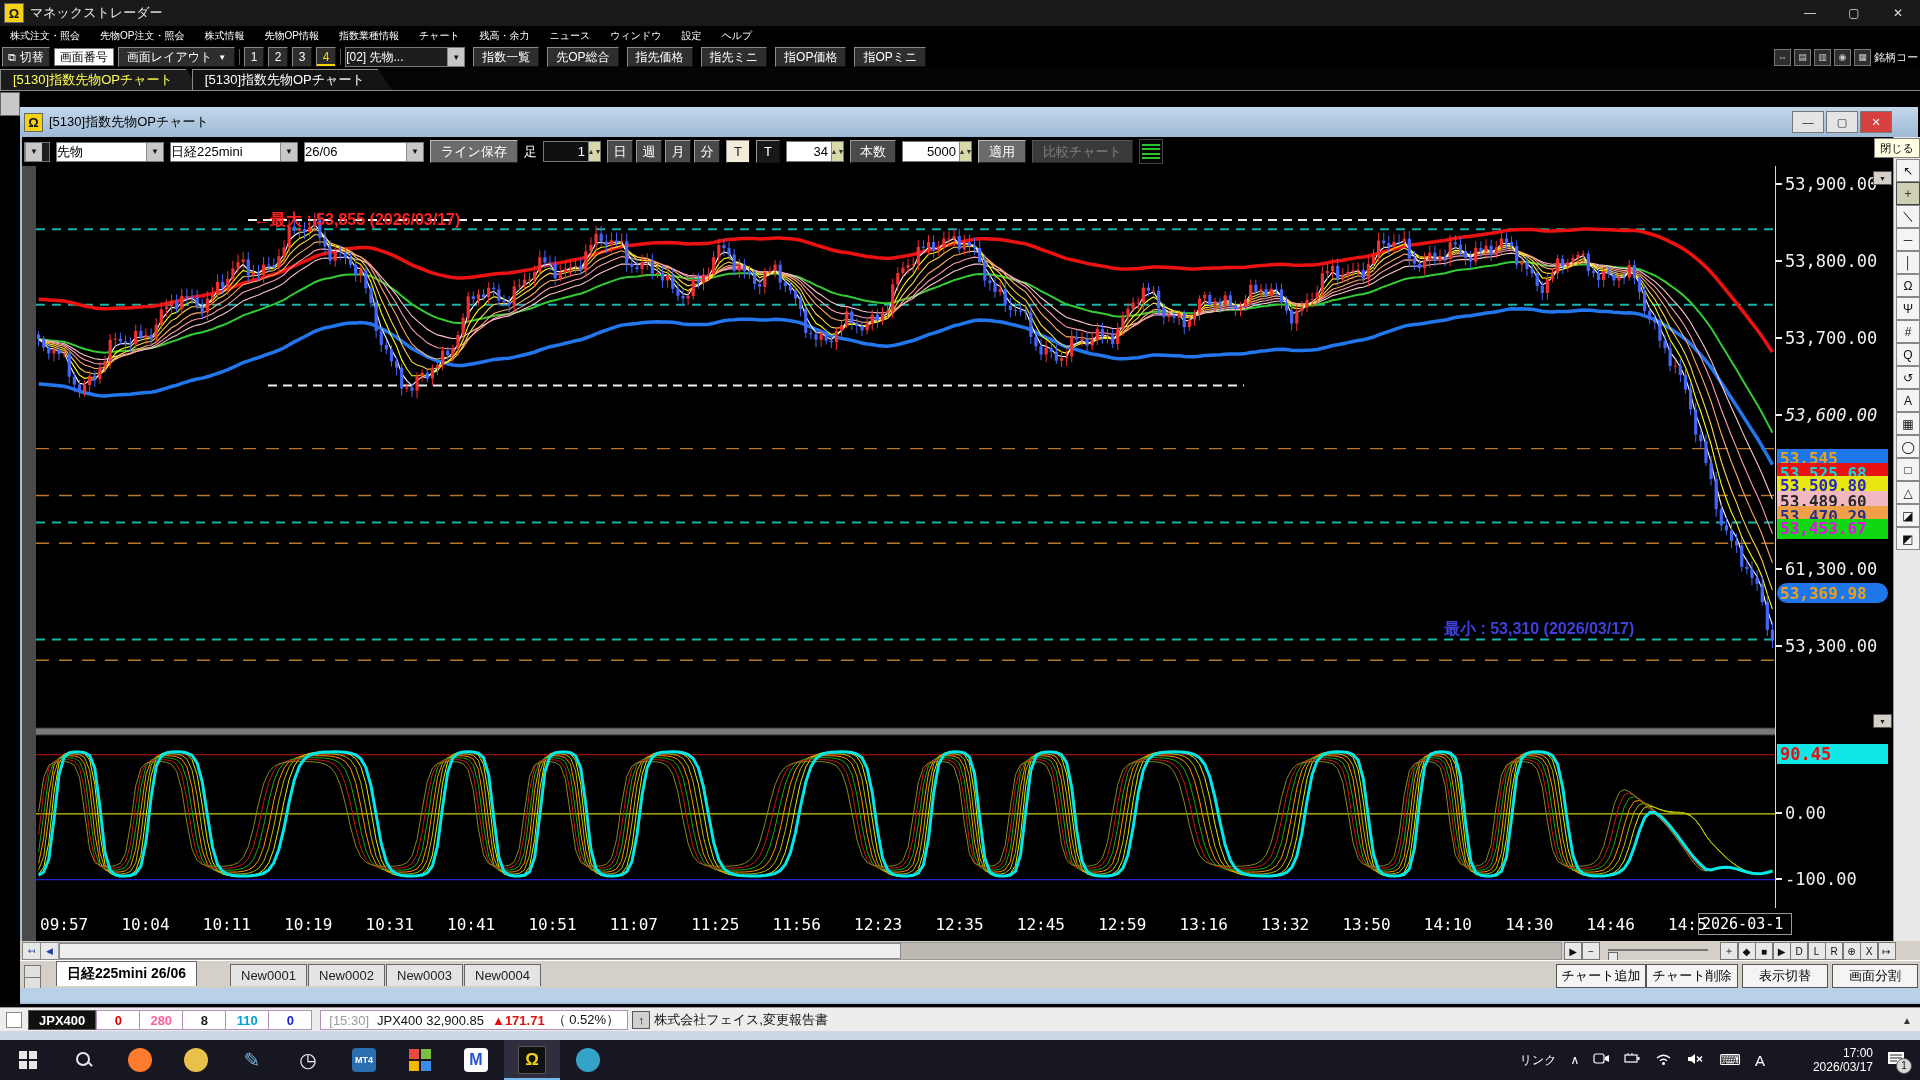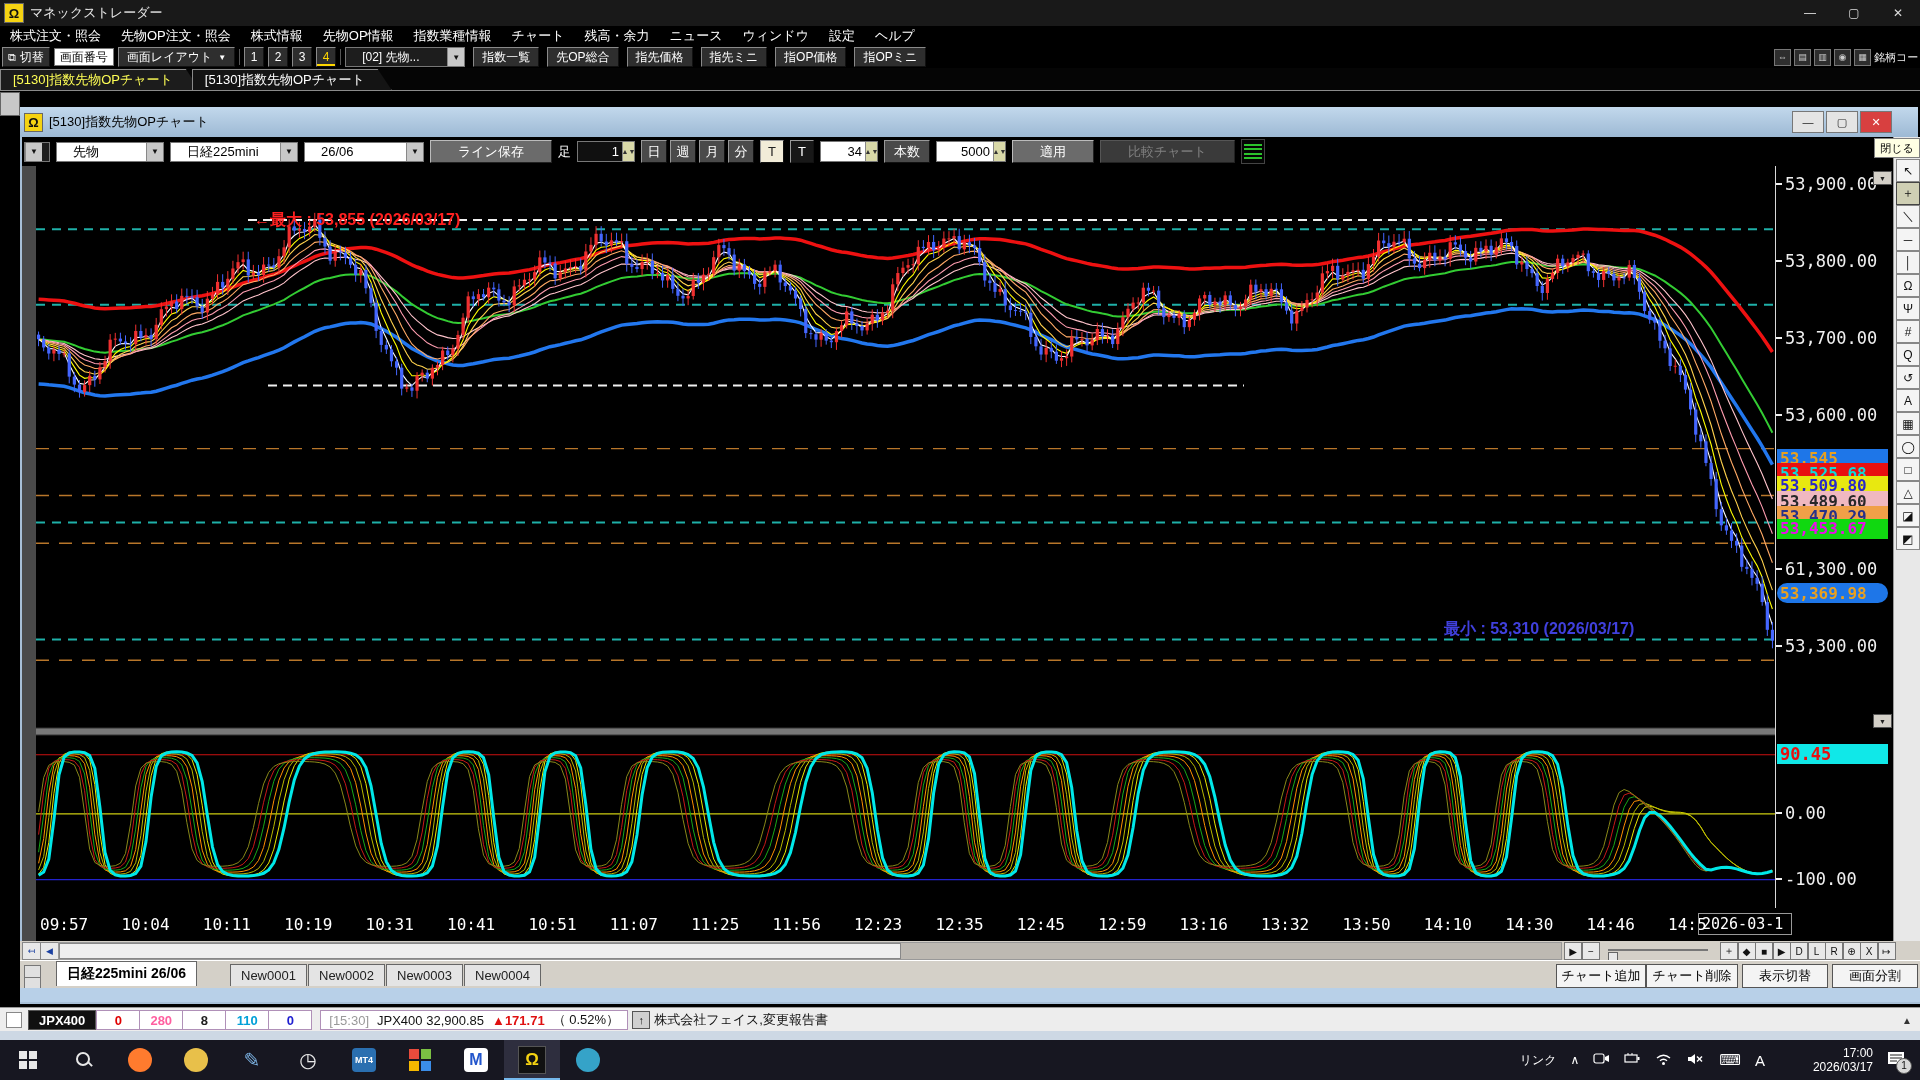--- a/index.html
+++ b/index.html
@@ -9,31 +9,31 @@
   .abs{position:absolute;}
   .mono{font-family:"DejaVu Sans Mono","Liberation Mono",monospace;}
   
   #titlebar{left:0;top:0;width:1920px;height:26px;background:#191919;color:#e8e8e8;
             display:flex;align-items:center;font-size:13px;}
   .app-ico{width:18px;height:18px;background:#f5d312;border:1px solid #666;margin:0 6px 0 4px;
            display:flex;align-items:center;justify-content:center;color:#111;font-weight:bold;font-size:13px;}
   .wctl{margin-left:auto;display:flex;height:100%;}
   .wctl div{width:44px;display:flex;align-items:center;justify-content:center;color:#ddd;font-size:12px;cursor:default;}
   
-  #menubar{left:0;top:26px;width:1920px;height:20px;background:#000;color:#fff;display:flex;align-items:center;font-size:13px;}
+  #menubar{left:0;top:26px;width:1920px;height:20px;background:#000;color:#fff;display:flex;align-items:center;font-size:10px;}
   #menubar .mi{padding:0 10px;white-space:nowrap;}
   
   #toolbar{left:0;top:46px;width:1920px;height:22px;background:#000;display:flex;align-items:center;gap:4px;font-size:12px;color:#fff;}
   .dbtn{background:#2e2e2e;border-top:1px solid #8a8a8a;border-left:1px solid #8a8a8a;
         border-bottom:1px solid #111;border-right:1px solid #111;color:#fff;
         display:flex;align-items:center;justify-content:center;height:18px;padding:0 8px;white-space:nowrap;}
   .screen-btn{width:18px;padding:0;}
   .screen-btn.active{color:#ffd700;box-shadow:inset 0 -2px 0 #ffd700;}
   .combo{background:#fff;border:1px solid #777;color:#000;display:flex;align-items:center;height:18px;font-size:13px;}
-  .combo .cval{padding:0 16px;overflow:hidden;white-space:nowrap;flex:1;}
+  .combo .cval{padding:0 0;overflow:hidden;white-space:nowrap;flex:1;}
   .combo .arrow{width:16px;height:100%;background:#c8c8c8;border-left:1px solid #888;display:flex;align-items:center;justify-content:center;font-size:8px;color:#111;}
   .combo.dark{background:#1d1d1d;color:#fff;}
   .tb-ico{width:15px;height:15px;background:#2e2e2e;border:1px solid #777;display:flex;align-items:center;justify-content:center;font-size:9px;color:#ccc;}
   
   #mditabs{left:0;top:68px;width:1920px;height:22px;background:#050505;display:flex;align-items:flex-end;border-bottom:1px solid #8a8a8a;}
   .mtab{height:20px;padding:0 26px 0 12px;display:flex;align-items:center;font-size:13px;color:#fff;background:#141414;
         border:1px solid #8a8a8a;border-bottom:none;clip-path:polygon(0 0,calc(100% - 14px) 0,100% 100%,0 100%);margin-right:-8px;}
   .mtab.active{color:#ffff55;background:#1c1c1c;}
   
   #childwin{left:20px;top:107px;width:1898px;height:895px;background:#000;border:2px solid #a8c0d8;border-top:none;}
@@ -43,21 +43,21 @@
   .cwctl{margin-left:auto;display:flex;gap:2px;margin-right:26px;}
   .cwctl div{width:30px;height:20px;background:#e4e4e4;border:1px solid #777;display:flex;align-items:center;justify-content:center;font-size:11px;color:#222;}
   .cwctl .close{background:#d84040;color:#fff;}
   
   #charttb{left:22px;top:137px;width:1894px;height:29px;background:#000;display:flex;align-items:center;gap:6px;padding-left:2px;color:#fff;font-size:13px;}
   .spin{background:#fff;border:1px solid #777;color:#000;height:19px;display:flex;align-items:center;}
   .spin .sval{padding:0 3px;text-align:right;flex:1;font-size:13px;}
   .spin .sarr{width:11px;height:100%;background:#d8d8a8;border-left:1px solid #888;font-size:7px;display:flex;align-items:center;justify-content:center;color:#333;}
   .spin.dark{background:#101010;color:#fff;}
   .gbtn{background:#6b6b6b;border-top:1px solid #bbb;border-left:1px solid #bbb;border-bottom:1px solid #222;border-right:1px solid #222;
-        color:#fff;height:21px;display:flex;align-items:center;padding:0 27px;font-size:13px;}
+        color:#fff;height:21px;display:flex;align-items:center;padding:0 10px;font-size:13px;}
   .pbtn{background:#4a4a4a;border-top:1px solid #999;border-left:1px solid #999;border-bottom:1px solid #111;border-right:1px solid #111;
         color:#fff;width:24px;height:21px;display:flex;align-items:center;justify-content:center;font-size:13px;}
   .pbtn.cream{background:#f2ecd8;color:#222;}
   .pbtn.darkT{background:#181818;}
   .gbtn.disabled{background:#3a3a3a;color:#808080;border-color:#555 #222 #222 #555;}
   
   #gutter{left:22px;top:166px;width:14px;height:794px;background:#4a4a4a;}
   #chart-plot{left:36px;top:166px;width:1739px;height:742px;background:#000;}
   #price-axis{left:1775px;top:166px;width:117px;height:742px;background:#000;border-left:1px solid #d8d8d8;}
   .ytick{position:absolute;color:#f0f0f0;font-size:17px;white-space:nowrap;}
@@ -967,21 +967,21 @@
           <polyline points="2.6,686.2 7.7,648.7 12.8,610.2 17.9,596.0 23.0,592.6 28.1,591.7 33.2,591.7 38.4,592.4 43.5,595.4 48.6,608.0 53.7,645.3 58.8,685.1 63.9,699.7 69.0,703.3 74.2,704.1 79.3,704.2 84.4,703.6 89.5,701.2 94.6,692.0 99.7,663.1 104.9,621.8 110.0,600.2 115.1,593.9 120.2,592.1 125.3,591.7 130.4,591.7 135.5,592.2 140.7,593.9 145.8,599.0 150.9,613.8 156.0,644.3 161.1,676.5 166.2,694.0 171.3,700.6 176.5,703.0 181.6,703.8 186.7,704.2 191.8,704.2 196.9,704.0 202.0,703.5 207.1,702.3 212.3,699.5 217.4,693.4 222.5,681.0 227.6,660.2 232.7,635.4 237.8,615.3 242.9,603.2 248.1,597.2 253.2,594.2 258.3,592.8 263.4,592.1 268.5,591.8 273.6,591.7 278.8,591.7 283.9,591.8 289.0,592.1 294.1,592.8 299.2,594.3 304.3,597.4 309.4,603.9 314.6,617.1 319.7,638.8 324.8,664.5 329.9,684.4 335.0,695.5 340.1,700.6 345.2,702.8 350.4,703.7 355.5,704.1 360.6,704.2 365.7,704.1 370.8,703.5 375.9,701.9 381.0,697.5 386.2,684.7 391.3,656.1 396.4,621.5 401.5,601.7 406.6,594.6 411.7,592.4 416.8,591.8 422.0,591.7 427.1,592.0 432.2,593.5 437.3,599.0 442.4,618.4 447.5,659.4 452.7,690.6 457.8,700.9 462.9,703.5 468.0,704.2 473.1,704.1 478.2,703.3 483.3,699.9 488.5,685.7 493.6,646.2 498.7,608.4 503.8,595.5 508.9,592.4 514.0,591.7 519.1,591.7 524.3,592.5 529.4,595.8 534.5,609.2 539.6,646.4 544.7,684.8 549.8,699.4 554.9,703.1 560.1,704.0 565.2,704.2 570.3,703.8 575.4,702.4 580.5,697.5 585.6,681.5 590.7,646.7 595.9,613.4 601.0,598.5 606.1,593.7 611.2,592.2 616.3,591.7 621.4,591.6 626.6,591.9 631.7,592.6 636.8,594.6 641.9,599.6 647.0,611.7 652.1,634.9 657.2,663.6 662.4,684.9 667.5,695.8 672.6,700.6 677.7,702.7 682.8,703.6 687.9,704.0 693.0,704.2 698.2,704.2 703.3,704.0 708.4,703.7 713.5,702.9 718.6,701.4 723.7,698.3 728.8,692.0 734.0,680.3 739.1,661.4 744.2,638.3 749.3,618.1 754.4,605.0 759.5,598.0 764.6,594.6 769.8,592.9 774.9,592.2 780.0,591.8 785.1,591.6 790.2,591.7 795.3,591.9 800.5,592.6 805.6,594.1 810.7,598.0 815.8,607.7 820.9,628.9 826.0,660.0 831.1,685.1 836.3,697.3 841.4,701.9 846.5,703.5 851.6,704.1 856.7,704.2 861.8,703.9 866.9,702.9 872.1,699.6 877.2,688.3 882.3,657.9 887.4,619.1 892.5,599.5 897.6,593.6 902.7,592.0 907.9,591.6 913.0,591.8 918.1,592.9 923.2,597.1 928.3,613.8 933.4,655.1 938.5,689.7 943.7,700.9 948.8,703.6 953.9,704.2 959.0,704.1 964.1,703.2 969.2,699.2 974.4,682.9 979.5,641.5 984.6,606.4 989.7,595.1 994.8,592.3 999.9,591.7 1005.0,591.7 1010.2,592.4 1015.3,595.2 1020.4,605.5 1025.5,635.9 1030.6,675.9 1035.7,696.0 1040.8,702.0 1046.0,703.7 1051.1,704.2 1056.2,704.2 1061.3,703.7 1066.4,702.4 1071.5,698.3 1076.6,686.7 1081.8,660.9 1086.9,628.0 1092.0,606.4 1097.1,597.1 1102.2,593.6 1107.3,592.3 1112.4,591.8 1117.6,591.6 1122.7,591.7 1127.8,592.0 1132.9,592.6 1138.0,594.0 1143.1,596.9 1148.3,603.3 1153.4,615.7 1158.5,635.9 1163.6,659.8 1168.7,679.5 1173.8,691.8 1178.9,698.2 1184.1,701.3 1189.2,702.9 1194.3,703.6 1199.4,704.0 1204.5,704.2 1209.6,704.2 1214.7,704.1 1219.9,703.8 1225.0,703.1 1230.1,701.6 1235.2,698.3 1240.3,691.2 1245.4,676.6 1250.5,652.6 1255.7,626.1 1260.8,607.5 1265.9,598.2 1271.0,594.2 1276.1,592.5 1281.2,591.9 1286.3,591.7 1291.5,591.7 1296.6,592.1 1301.7,593.3 1306.8,596.7 1311.9,607.2 1317.0,633.5 1322.2,670.1 1327.3,692.8 1332.4,700.9 1337.5,703.4 1342.6,704.1 1347.7,704.2 1352.8,703.8 1358.0,702.2 1363.1,696.0 1368.2,674.0 1373.3,631.4 1378.4,602.9 1383.5,594.3 1388.6,592.2 1393.8,591.7 1398.9,591.8 1404.0,592.9 1409.1,597.4 1414.2,615.7 1419.3,659.0 1424.4,691.6 1429.6,701.4 1434.7,703.7 1439.8,704.2 1444.9,704.1 1450.0,703.0 1455.1,698.9 1460.2,682.7 1465.4,642.9 1470.5,608.0 1475.6,595.8 1480.7,592.6 1485.8,591.8 1490.9,591.7 1496.1,592.0 1501.2,593.4 1506.3,598.1 1511.4,612.9 1516.5,645.6 1521.6,679.4 1526.7,695.9 1531.9,701.6 1537.0,703.4 1542.1,704.0 1547.2,704.2 1552.3,704.1 1557.4,703.6 1562.5,702.4 1567.7,699.4 1572.8,692.7 1577.9,679.3 1583.0,659.3 1588.1,641.2 1593.2,632.2 1598.3,630.7 1603.5,633.1 1608.6,636.8 1613.7,641.1 1618.8,645.8 1623.9,650.7 1629.0,656.2 1634.1,662.2 1639.3,668.7 1644.4,675.6 1649.5,682.5 1654.6,689.2 1659.7,695.3 1664.8,700.6 1670.0,704.2 1675.1,704.0 1680.2,702.5 1685.3,701.5 1690.4,701.2 1695.5,701.7 1700.6,702.9 1705.8,704.5 1710.9,706.0 1716.0,707.2 1721.1,707.8 1726.2,707.5 1731.3,706.5 1736.4,705.0 " fill="none" stroke="#18a818" stroke-width="1"></polyline>
           <polyline points="2.6,668.6 7.7,626.1 12.8,602.1 17.9,595.5 23.0,593.9 28.1,593.6 33.2,593.8 38.4,595.3 43.5,601.4 48.6,624.6 53.7,668.2 58.8,693.5 63.9,700.3 69.0,701.9 74.2,702.3 79.3,702.0 84.4,700.8 89.5,696.0 94.6,678.2 99.7,639.2 104.9,608.2 110.0,597.4 115.1,594.5 120.2,593.7 125.3,593.6 130.4,593.9 135.5,594.9 140.7,598.3 145.8,608.6 150.9,633.7 156.0,667.3 161.1,689.0 166.2,697.7 171.3,700.7 176.5,701.8 181.6,702.2 186.7,702.3 191.8,702.1 196.9,701.7 202.0,700.6 207.1,698.1 212.3,692.5 217.4,680.8 222.5,660.7 227.6,636.3 232.7,616.4 237.8,604.7 242.9,598.8 248.1,596.0 253.2,594.7 258.3,594.0 263.4,593.7 268.5,593.6 273.6,593.6 278.8,593.7 283.9,594.1 289.0,594.8 294.1,596.2 299.2,599.2 304.3,605.4 309.4,617.8 314.6,638.2 319.7,662.5 324.8,682.0 329.9,693.1 335.0,698.4 340.1,700.7 345.2,701.7 350.4,702.1 355.5,702.3 360.6,702.2 365.7,701.8 370.8,700.6 375.9,697.5 381.0,688.4 386.2,666.1 391.3,632.5 396.4,608.0 401.5,598.1 406.6,594.9 411.7,593.9 416.8,593.6 422.0,593.7 427.1,594.6 432.2,597.5 437.3,608.6 442.4,640.0 447.5,678.7 452.7,696.1 457.8,700.8 462.9,702.0 468.0,702.3 473.1,701.9 478.2,700.3 483.3,693.3 488.5,667.7 493.6,624.2 498.7,601.2 503.8,595.2 508.9,593.8 514.0,593.6 519.1,593.9 524.3,595.5 529.4,602.3 534.5,626.6 539.6,669.1 544.7,693.3 549.8,700.1 554.9,701.8 560.1,702.3 565.2,702.1 570.3,701.3 575.4,698.5 580.5,688.6 585.6,661.4 590.7,624.6 595.9,603.7 601.0,596.6 606.1,594.4 611.2,593.7 616.3,593.6 621.4,593.7 626.6,594.3 631.7,595.8 636.8,599.7 641.9,609.8 647.0,630.5 652.1,658.8 657.2,681.4 662.4,693.3 667.5,698.5 672.6,700.7 677.7,701.7 682.8,702.1 687.9,702.2 693.0,702.2 698.2,702.1 703.3,701.7 708.4,701.0 713.5,699.4 718.6,696.3 723.7,690.0 728.8,678.3 734.0,659.7 739.1,637.5 744.2,618.4 749.3,606.2 754.4,599.6 759.5,596.4 764.6,594.9 769.8,594.1 774.9,593.7 780.0,593.6 785.1,593.6 790.2,593.8 795.3,594.4 800.5,595.7 805.6,598.8 810.7,606.7 815.8,624.2 820.9,652.6 826.0,679.1 831.1,693.5 836.3,699.2 841.4,701.3 846.5,702.0 851.6,702.3 856.7,702.1 861.8,701.5 866.9,699.5 872.1,692.7 877.2,671.8 882.3,634.1 887.4,606.7 892.5,597.1 897.6,594.4 902.7,593.7 907.9,593.6 913.0,594.1 918.1,596.2 923.2,604.8 928.3,633.7 933.4,675.7 938.5,695.7 943.7,700.8 948.8,702.1 953.9,702.3 959.0,701.9 964.1,699.9 969.2,691.9 974.4,663.4 979.5,620.7 984.6,600.3 989.7,595.1 994.8,593.8 999.9,593.6 1005.0,593.9 1010.2,595.4 1015.3,601.0 1020.4,620.6 1025.5,659.8 1030.6,688.6 1035.7,698.6 1040.8,701.3 1046.0,702.1 1051.1,702.3 1056.2,702.0 1061.3,701.1 1066.4,698.3 1071.5,690.1 1076.6,669.3 1081.8,637.0 1086.9,611.8 1092.0,600.3 1097.1,596.0 1102.2,594.4 1107.3,593.8 1112.4,593.6 1117.6,593.6 1122.7,593.8 1127.8,594.4 1132.9,595.7 1138.0,598.5 1143.1,604.6 1148.3,616.6 1153.4,636.4 1158.5,659.8 1163.6,678.9 1168.7,690.6 1173.8,696.6 1178.9,699.6 1184.1,701.0 1189.2,701.7 1194.3,702.1 1199.4,702.2 1204.5,702.3 1209.6,702.1 1214.7,701.8 1219.9,701.2 1225.0,699.8 1230.1,696.7 1235.2,690.2 1240.3,676.8 1245.4,654.7 1250.5,629.4 1255.7,610.7 1260.8,600.8 1265.9,596.5 1271.0,594.7 1276.1,593.9 1281.2,593.6 1286.3,593.6 1291.5,593.9 1296.6,594.7 1301.7,597.1 1306.8,604.1 1311.9,623.4 1317.0,657.4 1322.2,685.4 1327.3,697.1 1332.4,700.8 1337.5,702.0 1342.6,702.3 1347.7,702.1 1352.8,701.2 1358.0,698.0 1363.1,685.6 1368.2,651.5 1373.3,613.9 1378.4,598.6 1383.5,594.7 1388.6,593.7 1393.8,593.6 1398.9,594.1 1404.0,596.3 1409.1,605.4 1414.2,636.4 1419.3,678.4 1424.4,696.6 1429.6,701.1 1434.7,702.1 1439.8,702.3 1444.9,701.8 1450.0,699.7 1455.1,691.2 1460.2,663.1 1465.4,621.7 1470.5,601.1 1475.6,595.4 1480.7,593.9 1485.8,593.6 1490.9,593.7 1496.1,594.5 1501.2,597.4 1506.3,606.8 1511.4,632.3 1516.5,668.4 1521.6,690.5 1526.7,698.6 1531.9,701.1 1537.0,702.0 1542.1,702.3 1547.2,702.2 1552.3,701.8 1557.4,700.9 1562.5,698.4 1567.7,692.3 1572.8,679.7 1577.9,659.5 1583.0,639.7 1588.1,629.1 1593.2,627.1 1598.3,629.3 1603.5,633.2 1608.6,637.5 1613.7,642.0 1618.8,646.7 1623.9,651.6 1629.0,657.1 1634.1,663.0 1639.3,669.6 1644.4,676.5 1649.5,683.5 1654.6,690.4 1659.7,696.8 1664.8,701.9 1670.0,704.7 1675.1,704.0 1680.2,702.5 1685.3,701.5 1690.4,701.2 1695.5,701.7 1700.6,702.9 1705.8,704.5 1710.9,706.0 1716.0,707.2 1721.1,707.8 1726.2,707.5 1731.3,706.5 1736.4,705.0 " fill="none" stroke="#c81818" stroke-width="1"></polyline>
           <polyline points="2.6,645.9 7.7,611.6 12.8,599.3 17.9,596.3 23.0,595.6 28.1,595.6 33.2,596.3 38.4,599.1 43.5,611.3 48.6,646.9 53.7,683.4 58.8,696.4 63.9,699.5 69.0,700.2 74.2,700.3 79.3,699.7 84.4,697.2 89.5,687.4 94.6,657.9 99.7,619.9 104.9,602.2 110.0,597.2 115.1,595.9 120.2,595.5 125.3,595.6 130.4,596.3 135.5,598.4 140.7,605.3 145.8,624.3 150.9,656.7 156.0,682.9 161.1,694.3 166.2,698.3 171.3,699.7 176.5,700.2 181.6,700.3 186.7,700.2 191.8,699.8 196.9,698.9 202.0,696.7 207.1,691.7 212.3,680.8 217.4,661.6 222.5,637.6 227.6,617.9 232.7,606.3 237.8,600.5 242.9,597.8 248.1,596.6 253.2,595.9 258.3,595.6 263.4,595.5 268.5,595.5 273.6,595.7 278.8,596.0 283.9,596.7 289.0,598.1 294.1,601.0 299.2,607.1 304.3,618.8 309.4,638.1 314.6,661.2 319.7,679.9 324.8,690.9 329.9,696.2 335.0,698.6 340.1,699.7 345.2,700.2 350.4,700.3 355.5,700.3 360.6,700.0 365.7,699.1 370.8,696.8 375.9,690.4 381.0,673.6 386.2,643.2 391.3,615.4 396.4,602.1 401.5,597.5 406.6,596.0 411.7,595.6 416.8,595.6 422.0,596.0 427.1,597.7 432.2,603.8 437.3,624.2 442.4,662.8 447.5,689.2 452.7,697.6 457.8,699.8 462.9,700.3 468.0,700.2 473.1,699.4 478.2,696.1 483.3,682.3 488.5,645.0 493.6,610.5 498.7,598.9 503.8,596.2 508.9,595.6 514.0,595.6 519.1,596.4 524.3,599.7 529.4,613.1 534.5,649.2 539.6,683.9 544.7,696.3 549.8,699.4 554.9,700.2 560.1,700.3 565.2,699.9 570.3,698.3 575.4,692.5 580.5,673.8 585.6,638.3 590.7,610.7 595.9,600.1 601.0,596.8 606.1,595.8 611.2,595.5 616.3,595.6 621.4,596.0 626.6,597.1 631.7,600.2 636.8,608.2 641.9,626.2 647.0,653.5 652.1,677.4 657.2,690.6 662.4,696.3 667.5,698.7 672.6,699.7 677.7,700.1 682.8,700.3 687.9,700.3 693.0,700.2 698.2,699.8 703.3,699.0 708.4,697.5 713.5,694.4 718.6,688.1 723.7,676.3 728.8,658.1 734.0,636.7 739.1,618.7 744.2,607.3 749.3,601.2 754.4,598.2 759.5,596.7 764.6,596.0 769.8,595.7 774.9,595.5 780.0,595.5 785.1,595.7 790.2,596.2 795.3,597.3 800.5,600.0 805.6,606.4 810.7,621.0 815.8,646.4 820.9,673.1 826.0,689.4 831.1,696.4 836.3,699.0 841.4,700.0 846.5,700.3 851.6,700.3 856.7,699.9 861.8,698.6 866.9,694.5 872.1,681.2 877.2,649.7 882.3,616.5 887.4,601.5 892.5,597.0 897.6,595.8 902.7,595.5 907.9,595.7 913.0,596.8 918.1,601.1 923.2,617.8 928.3,656.8 933.4,687.6 938.5,697.4 943.7,699.8 948.8,700.3 953.9,700.2 959.0,699.3 964.1,695.4 969.2,679.6 974.4,640.4 979.5,608.5 984.6,598.5 989.7,596.1 994.8,595.6 999.9,595.6 1005.0,596.4 1010.2,599.3 1015.3,610.6 1020.4,641.8 1025.5,678.1 1030.6,694.2 1035.7,698.7 1040.8,700.0 1046.0,700.3 1051.1,700.2 1056.2,699.6 1061.3,697.8 1066.4,692.2 1071.5,676.4 1076.6,646.8 1081.8,618.4 1086.9,603.9 1092.0,598.5 1097.1,596.5 1102.2,595.8 1107.3,595.6 1112.4,595.5 1117.6,595.7 1122.7,596.2 1127.8,597.4 1132.9,600.0 1138.0,605.7 1143.1,617.3 1148.3,636.5 1153.4,659.4 1158.5,678.1 1163.6,689.3 1168.7,695.1 1173.8,697.8 1178.9,699.2 1184.1,699.8 1189.2,700.2 1194.3,700.3 1199.4,700.3 1204.5,700.2 1209.6,699.9 1214.7,699.2 1219.9,697.9 1225.0,695.0 1230.1,688.9 1235.2,676.6 1240.3,656.1 1245.4,632.0 1250.5,613.5 1255.7,603.4 1260.8,598.7 1265.9,596.8 1271.0,595.9 1276.1,595.6 1281.2,595.5 1286.3,595.7 1291.5,596.3 1296.6,597.9 1301.7,602.8 1306.8,616.5 1311.9,645.4 1317.0,676.5 1322.2,692.6 1327.3,698.1 1332.4,699.8 1337.5,700.3 1342.6,700.3 1347.7,699.8 1352.8,698.0 1358.0,691.4 1363.1,668.8 1368.2,629.2 1373.3,604.9 1378.4,597.8 1383.5,595.9 1388.6,595.5 1393.8,595.7 1398.9,596.7 1404.0,601.1 1409.1,618.9 1414.2,659.4 1419.3,689.1 1424.4,697.8 1429.6,699.9 1434.7,700.3 1439.8,700.2 1444.9,699.1 1450.0,694.9 1455.1,678.5 1460.2,640.0 1465.4,609.1 1470.5,598.9 1475.6,596.3 1480.7,595.6 1485.8,595.6 1490.9,596.0 1496.1,597.7 1501.2,603.4 1506.3,621.2 1511.4,655.4 1516.5,683.5 1521.6,695.0 1526.7,698.7 1531.9,699.9 1537.0,700.3 1542.1,700.3 1547.2,700.0 1552.3,699.3 1557.4,697.3 1562.5,692.3 1567.7,680.4 1572.8,660.5 1577.9,639.1 1583.0,626.6 1588.1,623.5 1593.2,625.5 1598.3,629.4 1603.5,633.9 1608.6,638.5 1613.7,643.0 1618.8,647.7 1623.9,652.6 1629.0,658.0 1634.1,664.0 1639.3,670.6 1644.4,677.7 1649.5,685.2 1654.6,692.6 1659.7,699.1 1664.8,703.5 1670.0,705.1 1675.1,704.0 1680.2,702.5 1685.3,701.5 1690.4,701.2 1695.5,701.7 1700.6,702.9 1705.8,704.5 1710.9,706.0 1716.0,707.2 1721.1,707.8 1726.2,707.5 1731.3,706.5 1736.4,705.0 " fill="none" stroke="#888818" stroke-width="1"></polyline>
           <polyline points="2.6,709.2 7.7,706.0 12.8,693.1 17.9,653.9 23.0,608.8 28.1,591.2 33.2,587.0 38.4,585.9 43.5,585.9 48.6,586.6 53.7,589.6 58.8,602.3 63.9,641.3 69.0,686.5 74.2,704.3 79.3,708.8 84.4,709.9 89.5,710.0 94.6,709.5 99.7,707.5 104.9,700.1 110.0,675.6 115.1,631.1 120.2,600.4 125.3,589.9 130.4,586.9 135.5,586.0 140.7,585.8 145.8,586.0 150.9,586.9 156.0,589.5 161.1,596.8 166.2,615.6 171.3,649.0 176.5,681.1 181.6,698.6 186.7,705.7 191.8,708.4 196.9,709.5 202.0,709.9 207.1,710.0 212.3,709.9 217.4,709.6 222.5,708.9 227.6,707.3 232.7,703.9 237.8,696.9 242.9,683.4 248.1,661.7 253.2,635.8 258.3,614.0 263.4,600.2 268.5,592.8 273.6,589.2 278.8,587.4 283.9,586.5 289.0,586.0 294.1,585.9 299.2,585.8 304.3,586.0 309.4,586.3 314.6,587.1 319.7,588.9 324.8,592.8 329.9,601.6 335.0,619.8 340.1,648.5 345.2,677.5 350.4,695.9 355.5,704.5 360.6,708.0 365.7,709.4 370.8,709.9 375.9,710.0 381.0,709.8 386.2,709.1 391.3,706.9 396.4,700.0 401.5,679.9 406.6,640.8 411.7,606.3 416.8,591.8 422.0,587.4 427.1,586.1 432.2,585.8 437.3,586.0 442.4,587.2 447.5,591.7 452.7,608.8 457.8,652.0 462.9,691.6 468.0,705.6 473.1,709.1 478.2,709.9 483.3,710.0 488.5,709.2 493.6,705.7 498.7,691.2 503.8,649.1 508.9,605.8 514.0,590.4 519.1,586.8 524.3,585.9 529.4,585.9 534.5,586.6 539.6,589.7 544.7,602.0 549.8,638.5 554.9,683.2 560.1,702.9 565.2,708.3 570.3,709.7 575.4,710.0 580.5,709.8 585.6,708.9 590.7,705.8 595.9,695.7 601.0,668.8 606.1,628.7 611.2,601.7 616.3,591.1 621.4,587.5 626.6,586.3 631.7,585.9 636.8,585.8 641.9,586.1 647.0,586.8 652.1,588.5 657.2,592.6 662.4,602.1 667.5,621.1 672.6,649.2 677.7,676.3 682.8,693.8 687.9,702.6 693.0,706.6 698.2,708.5 703.3,709.4 708.4,709.8 713.5,710.0 718.6,710.0 723.7,709.9 728.8,709.5 734.0,708.8 739.1,707.4 744.2,704.5 749.3,698.5 754.4,686.7 759.5,666.5 764.6,640.2 769.8,616.2 774.9,600.6 780.0,592.5 785.1,588.7 790.2,587.0 795.3,586.2 800.5,585.9 805.6,585.8 810.7,586.0 815.8,586.5 820.9,588.0 826.0,591.8 831.1,602.3 836.3,626.9 841.4,663.8 846.5,691.8 851.6,704.0 856.7,708.2 861.8,709.6 866.9,710.0 872.1,709.9 877.2,709.3 882.3,707.1 887.4,699.0 892.5,672.9 897.6,627.3 902.7,598.0 907.9,588.8 913.0,586.4 918.1,585.8 923.2,585.9 928.3,586.9 933.4,590.9 938.5,607.5 943.7,651.7 948.8,692.4 953.9,706.0 959.0,709.2 964.1,710.0 969.2,709.9 974.4,709.0 979.5,705.0 984.6,688.8 989.7,645.4 994.8,604.6 999.9,590.3 1005.0,586.8 1010.2,585.9 1015.3,585.9 1020.4,586.4 1025.5,588.6 1030.6,596.5 1035.7,621.5 1040.8,665.0 1046.0,695.0 1051.1,705.7 1056.2,708.8 1061.3,709.8 1066.4,710.0 1071.5,709.9 1076.6,709.2 1081.8,707.4 1086.9,702.2 1092.0,688.8 1097.1,661.4 1102.2,627.6 1107.3,604.2 1112.4,593.2 1117.6,588.8 1122.7,587.0 1127.8,586.2 1132.9,585.9 1138.0,585.8 1143.1,585.9 1148.3,586.3 1153.4,587.0 1158.5,588.6 1163.6,591.8 1168.7,598.3 1173.8,610.8 1178.9,631.1 1184.1,656.5 1189.2,679.0 1194.3,694.0 1199.4,702.2 1204.5,706.3 1209.6,708.3 1214.7,709.3 1219.9,709.8 1225.0,710.0 1230.1,710.0 1235.2,709.9 1240.3,709.5 1245.4,708.6 1250.5,706.5 1255.7,701.6 1260.8,690.2 1265.9,667.3 1271.0,635.2 1276.1,608.6 1281.2,594.7 1286.3,589.1 1291.5,586.9 1296.6,586.1 1301.7,585.8 1306.8,585.9 1311.9,586.5 1317.0,588.4 1322.2,594.3 1327.3,612.9 1332.4,652.0 1337.5,688.5 1342.6,703.9 1347.7,708.5 1352.8,709.7 1358.0,710.0 1363.1,709.8 1368.2,708.4 1373.3,703.1 1378.4,682.7 1383.5,636.4 1388.6,600.5 1393.8,589.2 1398.9,586.5 1404.0,585.8 1409.1,586.0 1414.2,587.0 1419.3,591.6 1424.4,610.5 1429.6,657.1 1434.7,694.8 1439.8,706.6 1444.9,709.3 1450.0,710.0 1455.1,709.9 1460.2,709.0 1465.4,705.2 1470.5,690.9 1475.6,651.9 1480.7,609.8 1485.8,592.3 1490.9,587.5 1496.1,586.1 1501.2,585.8 1506.3,586.0 1511.4,586.9 1516.5,589.6 1521.6,598.2 1526.7,621.4 1531.9,659.6 1537.0,689.6 1542.1,702.9 1547.2,707.6 1552.3,709.2 1557.4,709.9 1562.5,710.0 1567.7,709.9 1572.8,709.2 1577.9,708.2 1583.0,706.3 1588.1,702.5 1593.2,694.6 1598.3,681.1 1603.5,664.5 1608.6,651.8 1613.7,646.4 1618.8,646.5 1623.9,649.7 1629.0,654.5 1634.1,660.3 1639.3,666.8 1644.4,673.7 1649.5,680.7 1654.6,687.4 1659.7,693.4 1664.8,698.7 1670.0,703.3 1675.1,704.0 1680.2,702.5 1685.3,701.5 1690.4,701.2 1695.5,701.7 1700.6,702.9 1705.8,704.5 1710.9,706.0 1716.0,707.2 1721.1,707.8 1726.2,707.5 1731.3,706.5 1736.4,705.0 " fill="none" stroke="#00e8e8" stroke-width="3"></polyline>
         </g>
       </svg></div>
   <div id="price-axis" class="abs">
       <div class="ytick mono" style="top: 8.3931px;"><div class="dash"></div><span class="lab">53,900.00</span></div>
       <div class="ytick mono" style="top: 85.3586px;"><div class="dash"></div><span class="lab">53,800.00</span></div>
       <div class="ytick mono" style="top: 162.324px;"><div class="dash"></div><span class="lab">53,700.00</span></div>
-      <div class="ytick mono" style="top: 239.29px;"><div class="dash"></div><span class="lab">53,600.00</span></div>
+      <div class="ytick mono" style="top: 239.29px; font-style: italic;"><div class="dash"></div><span class="lab">53,600.00</span></div>
       <div class="ytick mono" style="top: 393.221px;"><div class="dash"></div><span class="lab">61,300.00</span></div>
       <div class="ytick mono" style="top: 470.186px;"><div class="dash"></div><span class="lab">53,300.00</span></div>
       <div class="ytick mono" style="top: 636.923px;"><div class="dash"></div><span class="lab">0.00</span></div>
       <div class="ytick mono" style="top: 702.692px;"><div class="dash"></div><span class="lab">-100.00</span></div>
       <div class="pmark mono" style="top: 282.621px; background: rgb(30, 118, 232); color: rgb(232, 160, 32);">53,545</div>
       <div class="pmark mono" style="top: 297.49px; background: rgb(232, 16, 16); color: rgb(16, 216, 216);">53,525.68</div>
       <div class="pmark mono" style="top: 309.713px; background: rgb(232, 232, 16); color: rgb(40, 40, 200);">53,509.80</div>
       <div class="pmark mono" style="top: 325.26px; background: rgb(240, 184, 192); color: rgb(40, 40, 40);">53,489.60</div>
       <div class="pmark mono" style="top: 340.122px; background: rgb(240, 160, 72); color: rgb(40, 48, 136);">53,470.29</div>
       <div class="pmark mono" style="top: 352.913px; background: rgb(16, 216, 16); color: rgb(232, 16, 232);">53,453.67</div>

